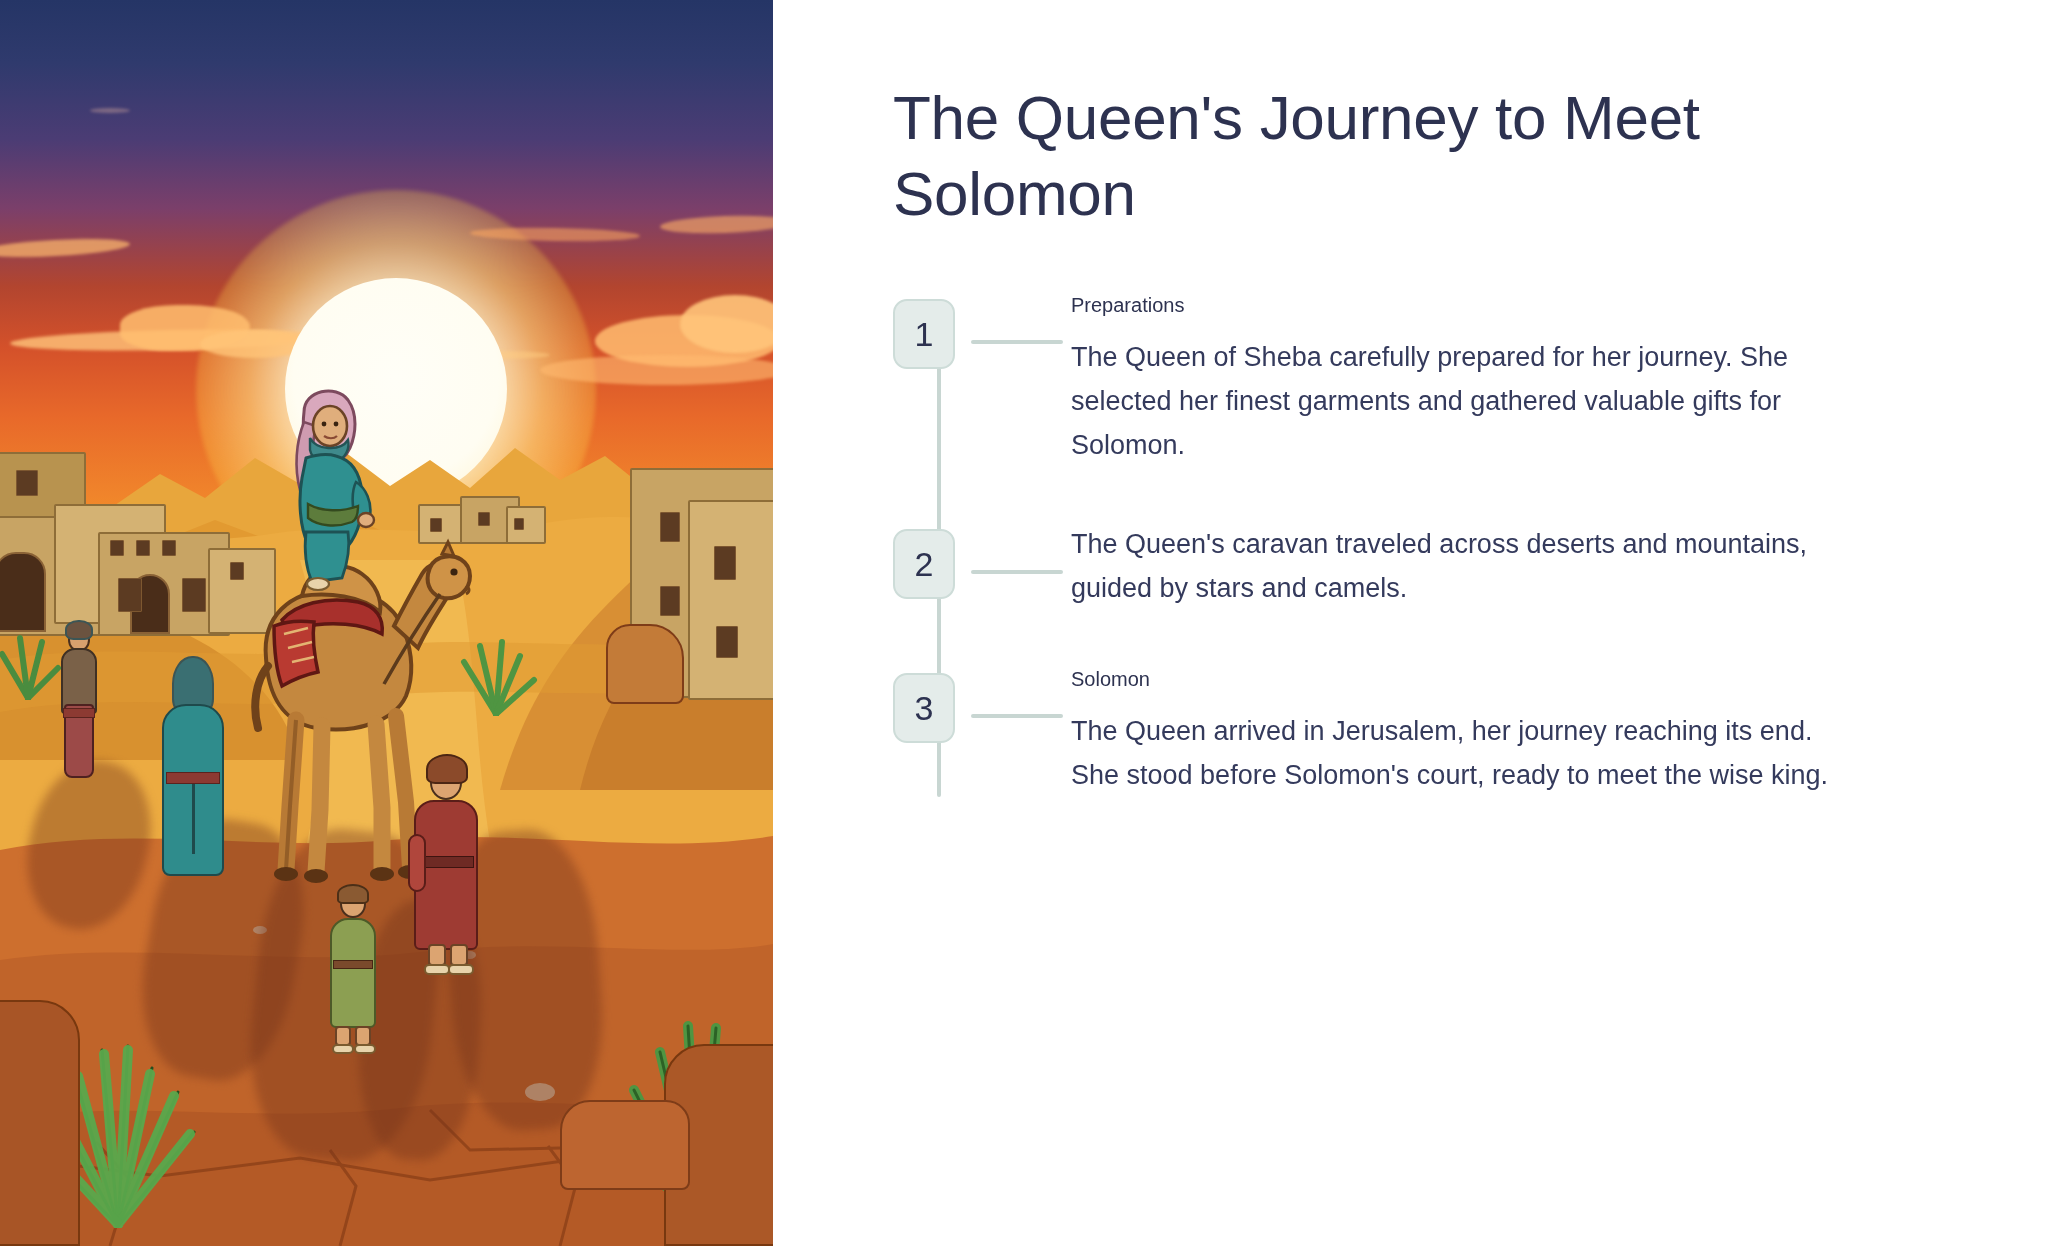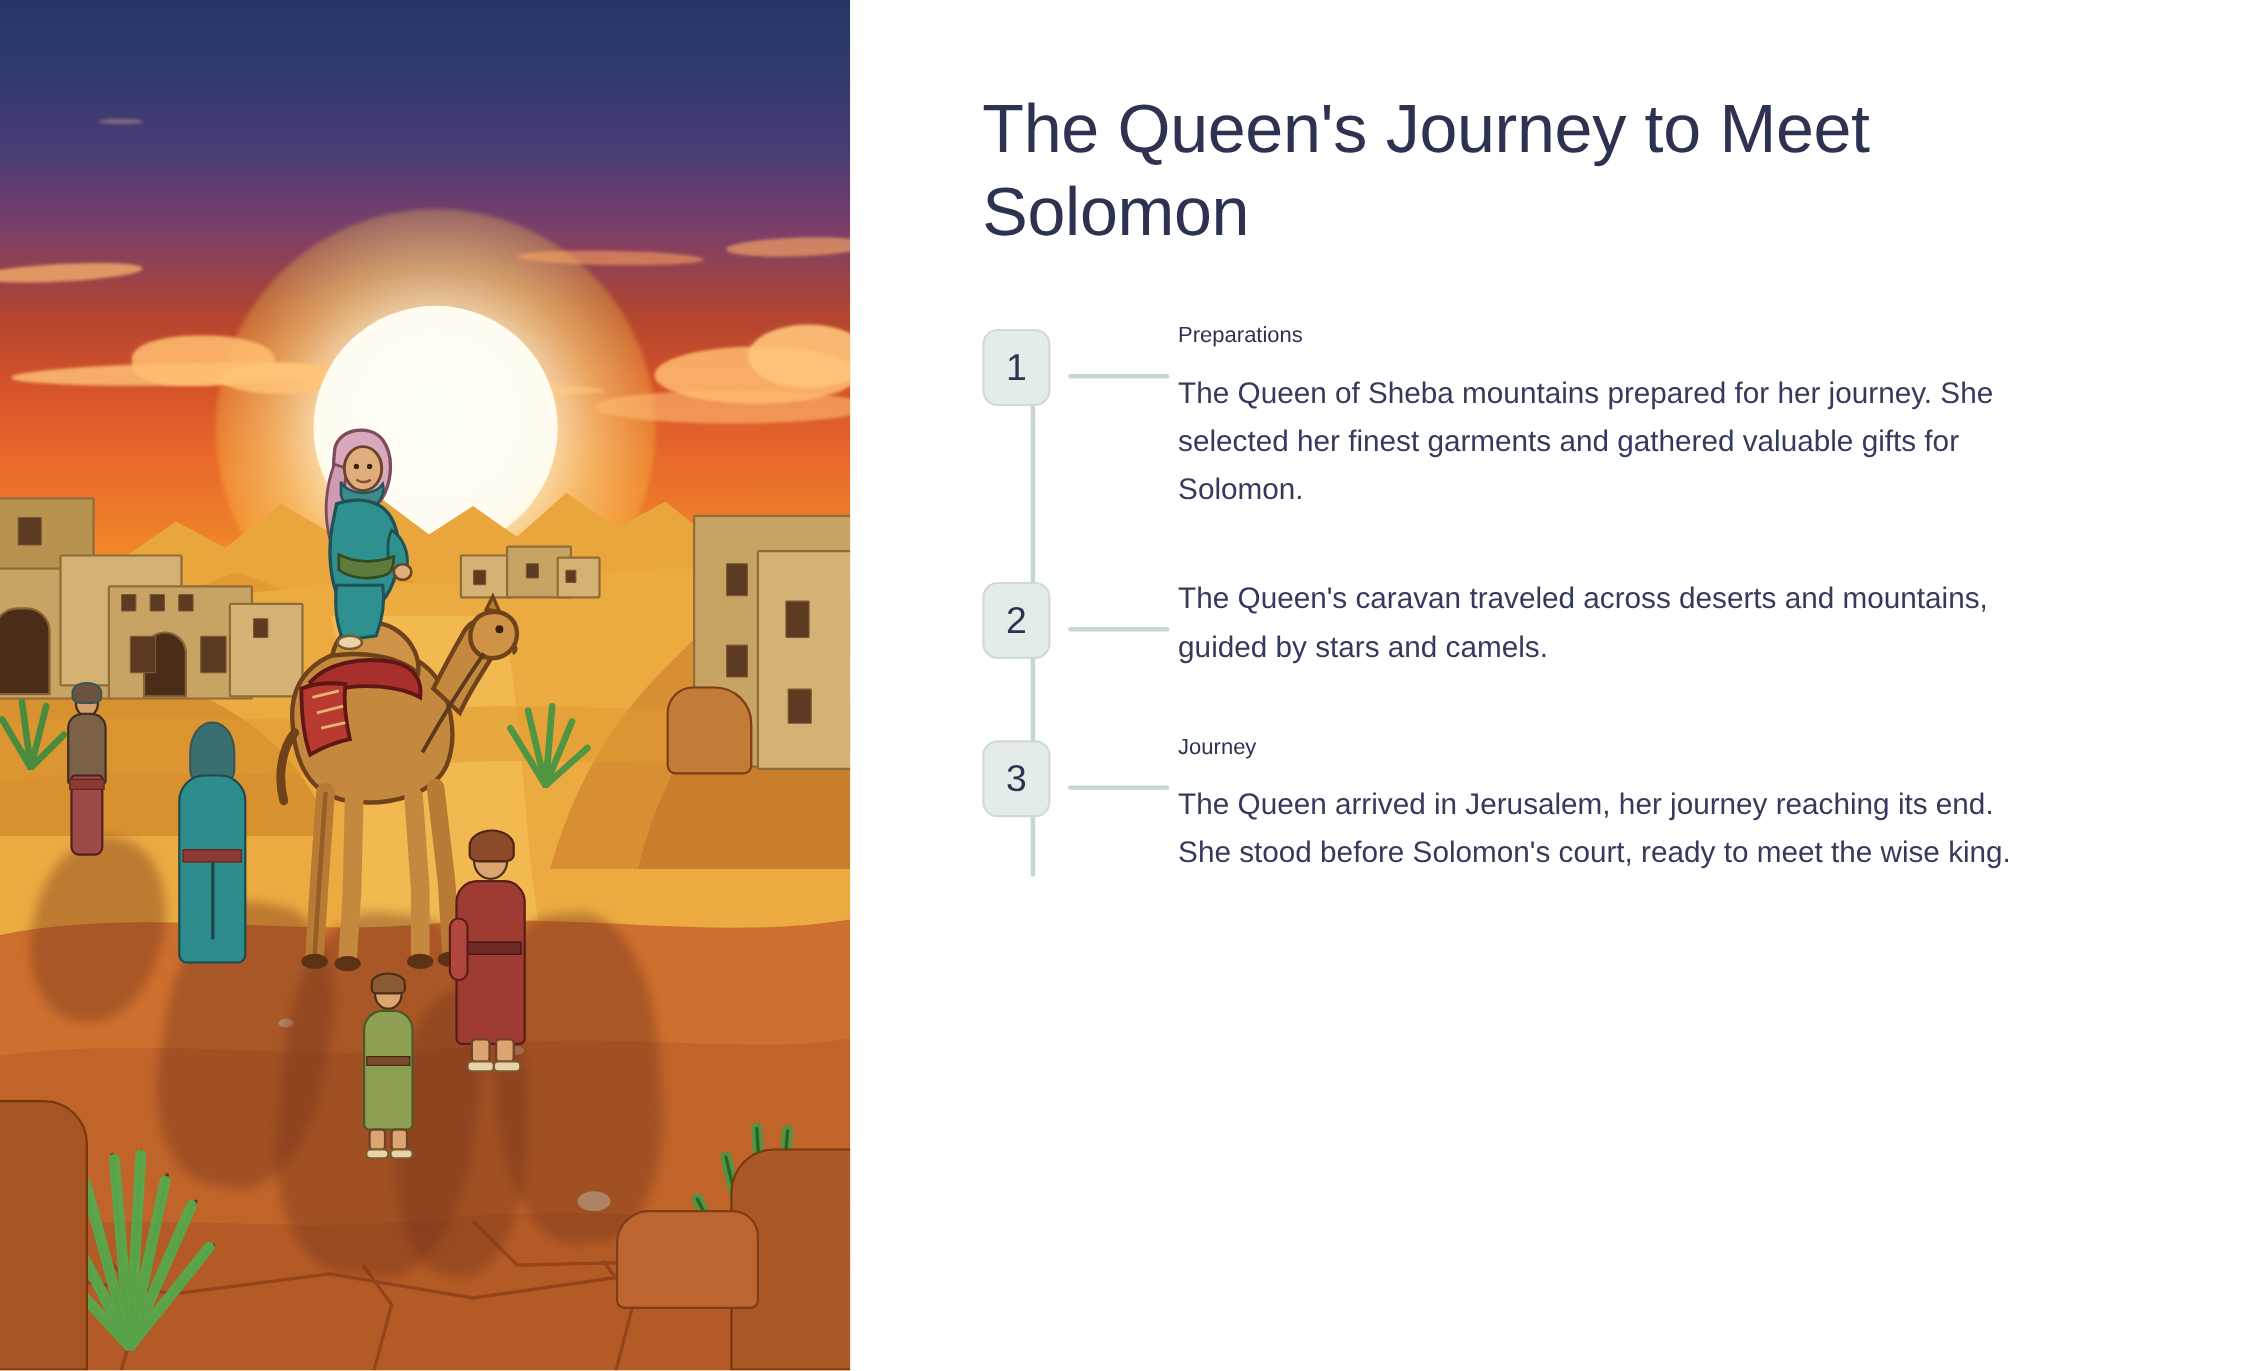--- a/index.html
+++ b/index.html
@@ -557,41 +557,41 @@
     <div class="timeline">
       <div class="timeline-spine"></div>
 
       <div class="step">
         <div class="badge-col">
           <div class="badge">1</div>
           <div class="connector"></div>
         </div>
         <div class="step-body">
           <div class="step-title">Preparations</div>
-          <div class="step-desc">The Queen of Sheba mountains prepared for her journey. She selected her finest garments and gathered valuable gifts for Solomon.</div>
+          <div class="step-desc">The Queen of Sheba carefully prepared for her journey. She selected her finest garments and gathered valuable gifts for Solomon.</div>
         </div>
       </div>
 
       <div class="step">
         <div class="badge-col">
           <div class="badge">2</div>
           <div class="connector"></div>
         </div>
         <div class="step-body">
           <div class="step-desc">The Queen's caravan traveled across deserts and mountains, guided by stars and camels.</div>
         </div>
       </div>
 
       <div class="step">
         <div class="badge-col">
           <div class="badge">3</div>
           <div class="connector"></div>
         </div>
         <div class="step-body">
-          <div class="step-title">Journey</div>
+          <div class="step-title">Solomon</div>
           <div class="step-desc">The Queen arrived in Jerusalem, her journey reaching its end. She stood before Solomon's court, ready to meet the wise king.</div>
         </div>
       </div>
 
     </div>
   </div>
 
 </div>
 
 </body></html>

